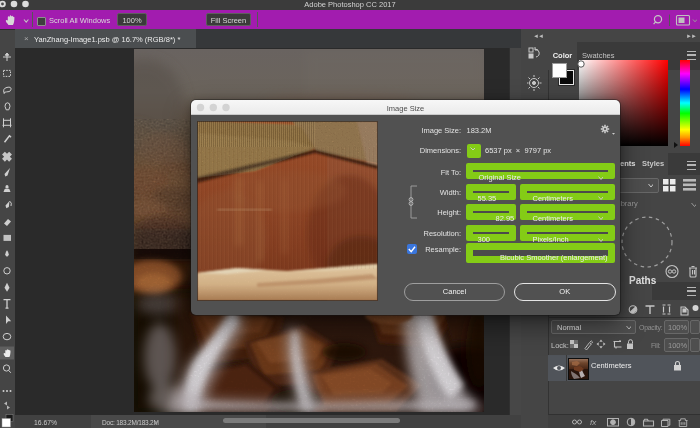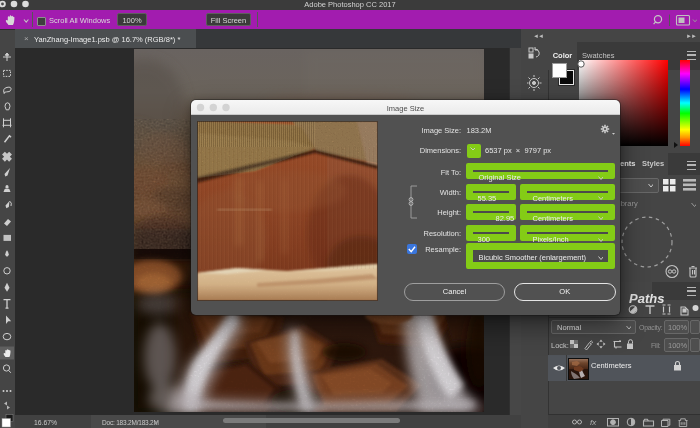--- a/index.html
+++ b/index.html
@@ -257,21 +257,21 @@
         <circle cx="30" cy="30" r="25" fill="none" stroke="#9f9f9f" stroke-width="1.2" stroke-dasharray="3.5 3.5"></circle>
       </svg>
 <svg class="abs" style="left:143px;top:235px" width="36" height="15">
         <circle cx="8" cy="7.5" r="6" fill="none" stroke="#c3c3c3" stroke-width="1.1"></circle>
         <circle cx="6" cy="7.5" r="1.7" fill="none" stroke="#c3c3c3" stroke-width="1"></circle>
         <circle cx="10" cy="7.5" r="1.7" fill="none" stroke="#c3c3c3" stroke-width="1"></circle>
         <path d="M25 4 h8 M26 4 v8 a1 1 0 0 0 1 1 h4 a1 1 0 0 0 1 -1 v-8 M27.5 2.5 h3 M28.5 6 v4.5 M30.5 6 v4.5" stroke="#c3c3c3" fill="none" stroke-width="1.1"></path>
       </svg>
 <div class="abs" style="left:27px;top:253px;width:152px;height:18px;background:#3a3a3a;"></div>
 <div class="abs" style="left:27px;top:253px;width:104px;height:18px;background:#464646;"></div>
-<div class="abs" style="left:108px;top:261px;color:#e2e2e2;font-size:13px;font-weight:bold;line-height:18px;font-style:italic;">Paths</div>
+<div class="abs" style="left:108px;top:243px;color:#e2e2e2;font-size:10px;font-weight:bold;line-height:18px;">Paths</div>
 <div class="abs" style="left:166px;top:258px;width:9px;height:7px;border-top:1.5px solid #b5b5b5;border-bottom:1.5px solid #b5b5b5;">
         <div style="margin-top:2px;height:1.5px;background:#b5b5b5;"></div>
       </div>
 <svg class="abs" style="left:88px;top:273px" width="91" height="16">
         <g stroke="#c6c6c6" fill="none" stroke-width="1.1">
           <rect x="1" y="3.5" width="8" height="8"></rect>
           <circle cx="24" cy="7.5" r="3.8"></circle>
           <path d="M21.4 10 L26.7 5 A3.8 3.8 0 0 1 21.4 10" fill="#c6c6c6"></path>
           <path d="M36.5 4 h9 M41 4 v8" stroke-width="1.4"></path>
           <path d="M53.5 3 h3 M58.5 3 h3 M53.5 12 h3 M58.5 12 h3 M54.5 4.5 v6 M60.5 4.5 v6" stroke-width="1.2"></path>
@@ -472,18 +472,18 @@
         <g stroke="#b5b5b5" fill="none">
           <circle cx="6" cy="15.5" r="1.9"></circle>
           <circle cx="6" cy="19.5" r="1.9"></circle>
         </g>
       </svg>
 <div class="abs" style="left:215.5px;top:143.5px;width:10.5px;height:10.5px;background:#3a76dd;border-radius:2px;"></div>
 <svg class="abs" style="left:217px;top:146px" width="8" height="7">
         <path d="M0.8 3 l2.4 2.6 l3.8 -4.8" stroke="#fff" stroke-width="1.4" fill="none"></path>
       </svg>
 <div class="dl" style="left:200px;top:145px;width:70px;">Resample:</div>
-<div class="din" style="left:274.5px;top:143px;width:149px;height:26px;line-height:15px;"><span style="margin-left:6px;">Bicubic Smoother (enlargement)</span><svg class="chev" style="right:5px;top:5.5px" width="6" height="5">
+<div class="din" style="left:274.5px;top:143px;width:149px;height:20px;line-height:15px;text-align:right;"><span style="margin-left:6px;">Bicubic Smoother (enlargement)</span><svg class="chev" style="right:5px;top:5.5px" width="6" height="5">
           <path d="M0.5 0.5 l2.5 3 l2.5 -3" stroke="#c9c9c9" fill="none"></path>
         </svg></div>
 <div class="dbtn" style="left:213px;top:183px;width:101px;border:1px solid #9e9e9e;">Cancel</div>
 <div class="dbtn" style="left:323px;top:183px;width:101.5px;border:1px solid #e4e4e4;">OK</div>
 </div>
 </div>
 </body></html>

